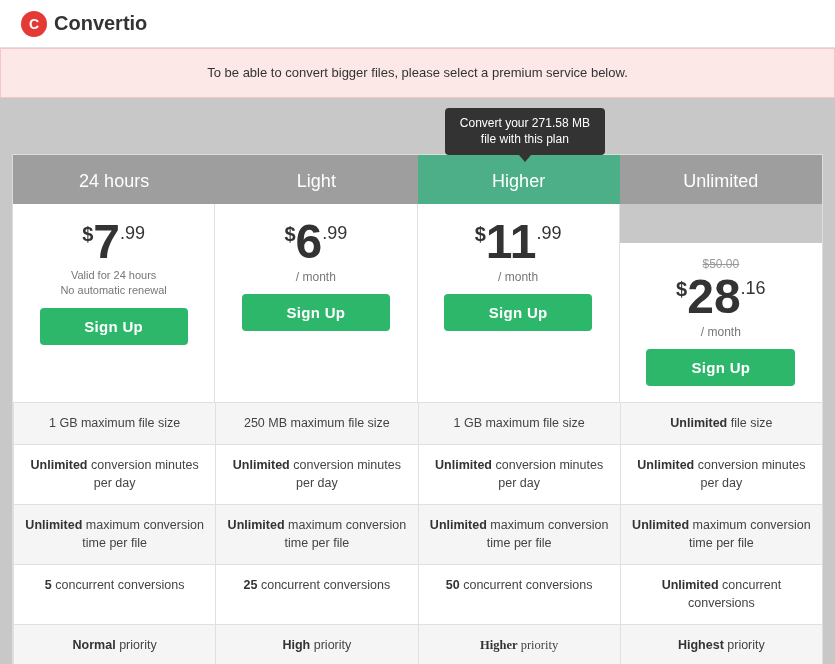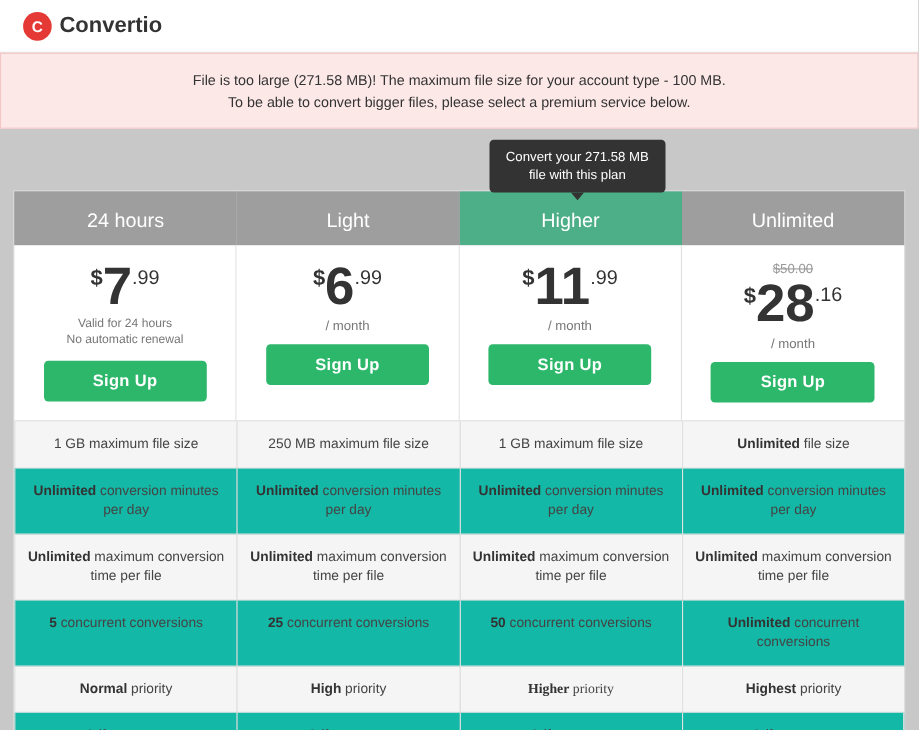--- a/index.html
+++ b/index.html
@@ -174,21 +174,21 @@
       padding: 10px 0;
       width: 80%;
       margin: 10px auto 8px;
       display: block;
       font-size: 15px;
       font-weight: bold;
       cursor: pointer;
       letter-spacing: 0.3px;
     }
     .feature-cell {
-      background: #14b8a6;
+      background: #ffffff;
       border: 1px solid #e0e0e0;
       border-top: none;
       padding: 12px 10px;
       font-size: 12.5px;
       color: #444;
       text-align: center;
       line-height: 1.4;
     }
     .feature-cell:not(:last-child) {
       border-right: none;
@@ -211,21 +211,20 @@
   <div class="logo">
     <svg class="logo-icon" viewBox="0 0 28 28">
       <circle cx="14" cy="14" r="13" fill="#e53935"></circle>
       <text x="14" y="19" text-anchor="middle" fill="white" font-size="14" font-weight="bold">C</text>
     </svg>
     <span>Convertio</span>
   </div>
 </nav>
 
 <div class="alert-banner">
-  <div>File is too large (271.58 MB)! The maximum file size for your account type - 100 MB.</div>
   <div>To be able to convert bigger files, please select a premium service below.</div>
 </div>
 
 <div class="main">
 
   <div class="tooltip-row">
     <div class="tooltip-box">
       <span>Convert your 271.58 MB file with this plan</span>
     </div>
   </div>
@@ -256,21 +255,21 @@
       </div>
       <div class="price-section" style="border-right: 1px solid rgb(224, 224, 224);">
         <div class="price-main">
     <span class="price-dollar">$</span>
     <span class="price-int">11</span>
     <span class="price-decimal">.99</span>
   </div>
         <div class="price-period">/ month</div>
         <button class="signup-btn">Sign Up</button>
       </div>
-      <div class="price-section" style="border-right: none;">
+      <div class="price-section" style="border-right: none; margin-top: 39px;">
         <div class="price-original">$50.00</div>
         <div class="price-main">
     <span class="price-dollar">$</span>
     <span class="price-int">28</span>
     <span class="price-decimal">.16</span>
   </div>
         <div class="price-period">/ month</div>
         <button class="signup-btn">Sign Up</button>
       </div>
       <div class="feature-cell stripe" style="border-right: none;">1 GB maximum file size</div>

